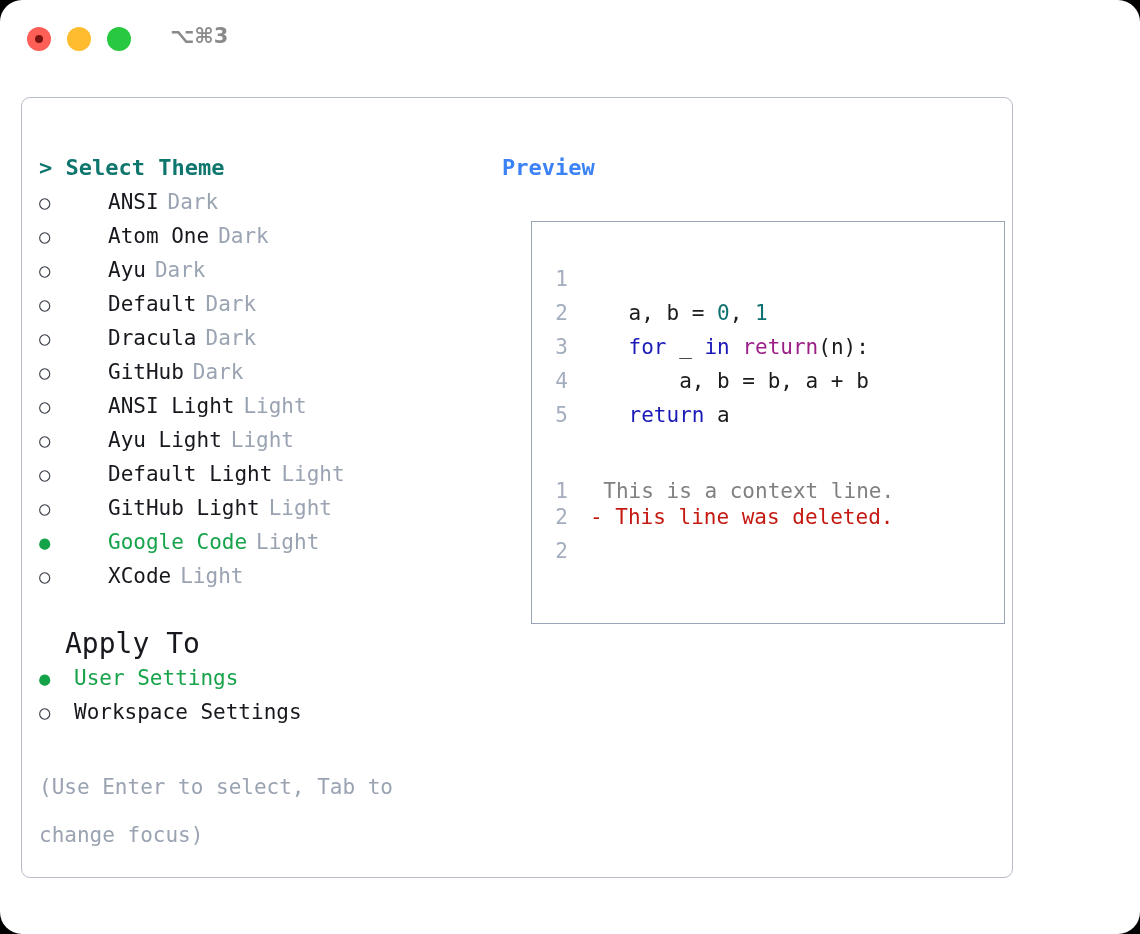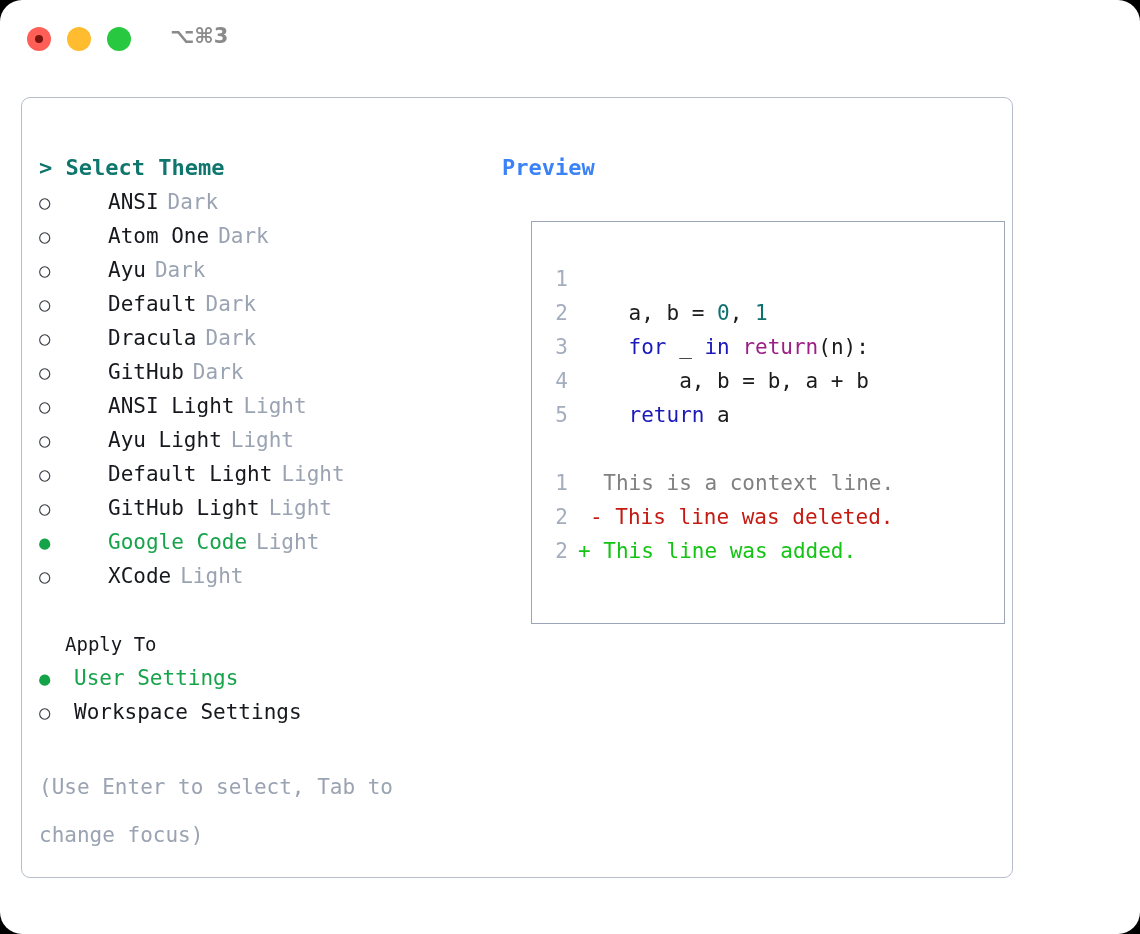--- a/index.html
+++ b/index.html
@@ -124,21 +124,21 @@
   }
   .theme-kind {
     color: #9aa3b2;
     padding-left: 9px;
   }
 
   #apply-to-block {
     margin-top: 34px;
   }
   #apply-to-label {
-    font-size: 19px;
+    font-size: 28px;
     line-height: 34px;
     color: #16181d;
     padding-left: 26px;
     white-space: pre;
   }
   .apply-name {
     color: #16181d;
     margin-left: 9px;
   }
   .apply-name.selected {
@@ -195,21 +195,21 @@
     box-sizing: border-box;
   }
   .code-body { white-space: pre; }
 
   .tok-kw   { color: #1a1ab8; }
   .tok-fn   { color: #9c1f87; }
   .tok-num  { color: #0f7070; }
   .tok-plain{ color: #1b1b1b; }
 
   .diff-gap { height: 34px; }
-  .diff-ctx { color: #808080; }
+  .diff-ctx { color: #808080; margin-top: 8px; }
   .diff-del { color: #c41a12; margin-left: 12px; }
   .diff-add { color: #14c414; }
 </style>
 </head>
 <body>
 
 <div id="app-window">
 
   <div id="titlebar">
     <div class="traffic-light" id="tl-close"></div>
@@ -258,19 +258,19 @@
             <div class="code-line mono"><span class="lineno">1</span></div>
             <div class="code-line mono"><span class="lineno">2</span><span class="code-body"><span class="tok-plain">    a, b = </span><span class="tok-num">0</span><span class="tok-plain">, </span><span class="tok-num">1</span></span></div>
             <div class="code-line mono"><span class="lineno">3</span><span class="code-body"><span class="tok-plain">    </span><span class="tok-kw">for</span><span class="tok-plain"> _ </span><span class="tok-kw">in</span><span class="tok-plain"> </span><span class="tok-fn">return</span><span class="tok-plain">(n):</span></span></div>
             <div class="code-line mono"><span class="lineno">4</span><span class="code-body"><span class="tok-plain">        a, b = b, a + b</span></span></div>
             <div class="code-line mono"><span class="lineno">5</span><span class="code-body"><span class="tok-plain">    </span><span class="tok-kw">return</span><span class="tok-plain"> a</span></span></div>
           </div>
         <div class="diff-gap"></div>
         <div id="diff-block">
             <div class="code-line mono"><span class="lineno">1</span><span class="code-body diff-ctx">  This is a context line.</span></div>
             <div class="code-line mono"><span class="lineno">2</span><span class="code-body diff-del">- This line was deleted.</span></div>
-            <div class="code-line mono"><span class="lineno">2</span><span class="code-body diff-add">+ This line was added.</span></div>
+            <div class="code-line mono"><span class="lineno">2</span></div>
           </div>
       </div>
     </div>
 
   </div>
 </div>
 
 </body></html>

